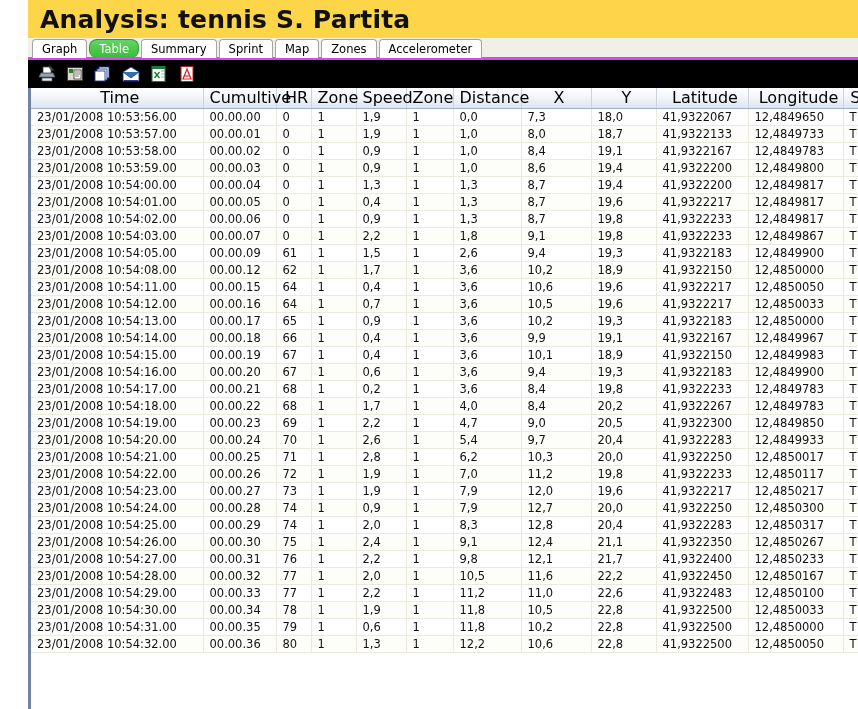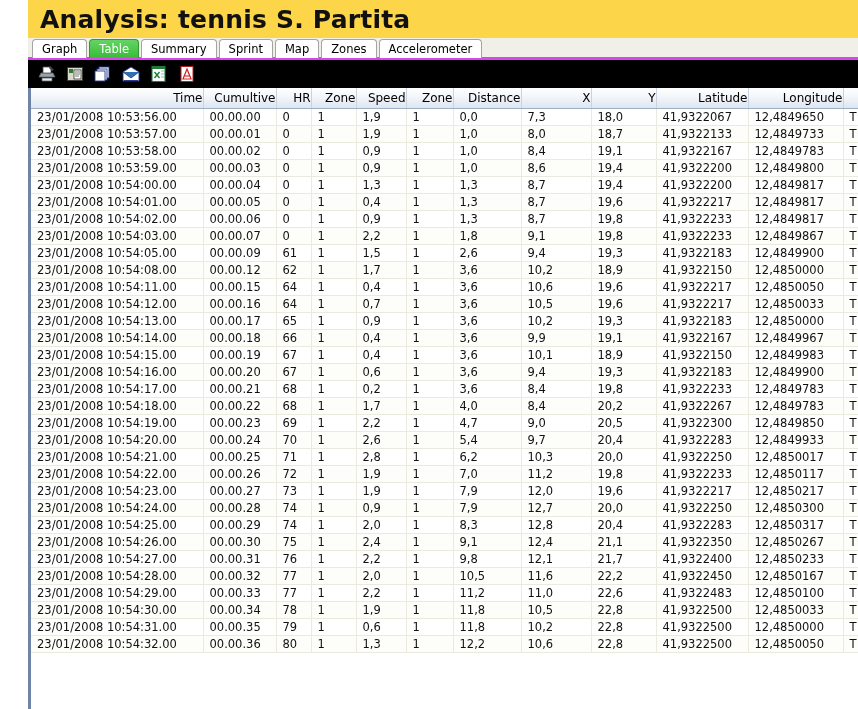--- a/index.html
+++ b/index.html
@@ -60,20 +60,21 @@
     box-sizing: border-box;
     white-space: nowrap;
     position: relative;
     top: 1px;
   }
   .tab.active {
     background: #4fc94f;
     background: linear-gradient(180deg,#63d463 0%,#38bd38 100%);
     color: #ffffff;
     border-color: #2f9b2f;
+    border-radius: 8px;
   }
 
   
   .toolbar {
     height: 28px;
     background: #000000;
     display: flex;
     align-items: center;
     padding-left: 8px;
     box-sizing: border-box;
@@ -103,24 +104,24 @@
     table-layout: fixed;
     width: 855px;
     font-size: 11.5px;
     color: #111;
   }
   table.grid th {
     height: 20px;
     background: linear-gradient(180deg,#ffffff 0%,#f2f5fa 45%,#dde5f0 100%);
     border-bottom: 1px solid #9fb0c6;
     border-right: 1px solid #c9d3e0;
-    text-align: right;
+    text-align: center;
     font-weight: normal;
     padding: 0 0 0 6px;
-    font-size: 12px;
+    font-size: 16px;
     color: #000;
     white-space: nowrap;
     box-sizing: border-box;
   }
   table.grid td {
     height: 16px;
     line-height: 16px;
     border-bottom: 1px solid #eceade;
     border-right: 1px solid #eceade;
     padding: 0 0 0 6px;

